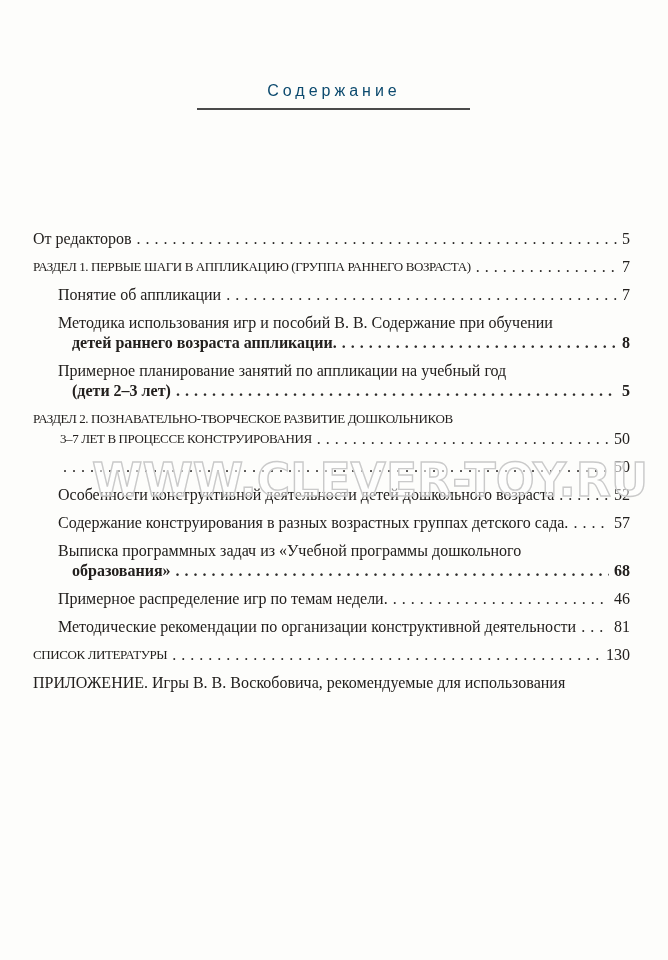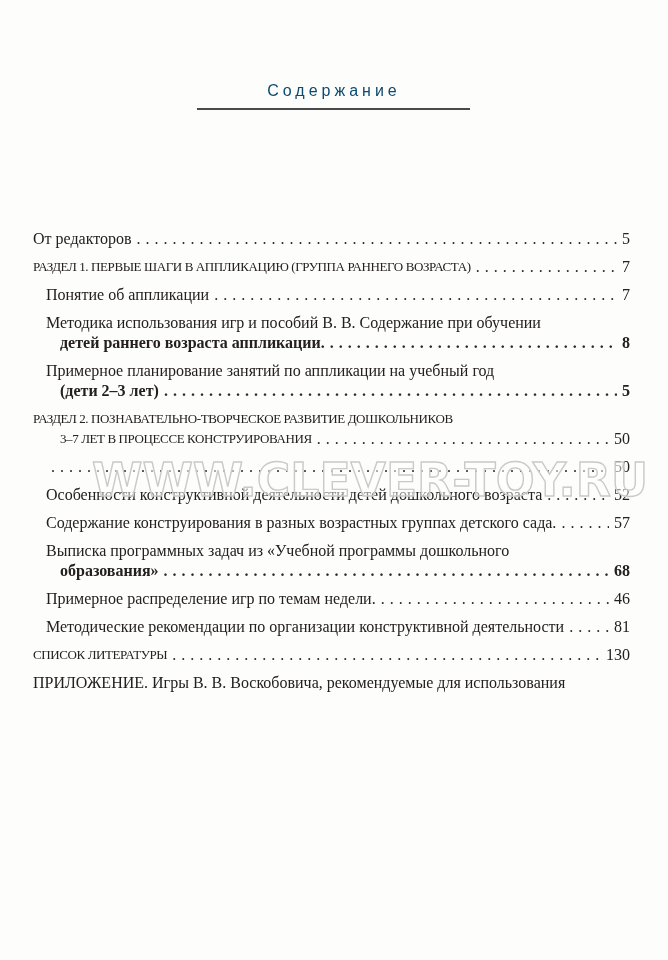--- a/index.html
+++ b/index.html
@@ -28,21 +28,21 @@
     background: #4a4a4a;
   }
   .toc {
     position: absolute;
     top: 229px; left: 33px;
     width: 597px;
     font-size: 16px;
     line-height: 20px;
   }
   .entry + .entry { margin-top: 8px; }
-  .entry.lvl1 { margin-left: 13px; }
+  .entry.lvl1 { margin-left: 25px; }
   .fl { white-space: nowrap; }
   .cont { padding-left: 27px; }
   .lvl1 .cont { padding-left: 14px; font-weight: bold; }
   .caps .text, .caps .fl { font-size: 13px; letter-spacing: -0.4px; }
   .row { display: flex; align-items: flex-end; overflow: hidden; }
   .text { white-space: nowrap; flex: 0 1 auto; min-width: 0; }
   .leader {
     flex: 1 1 auto;
     min-width: 6px;
     position: relative;

